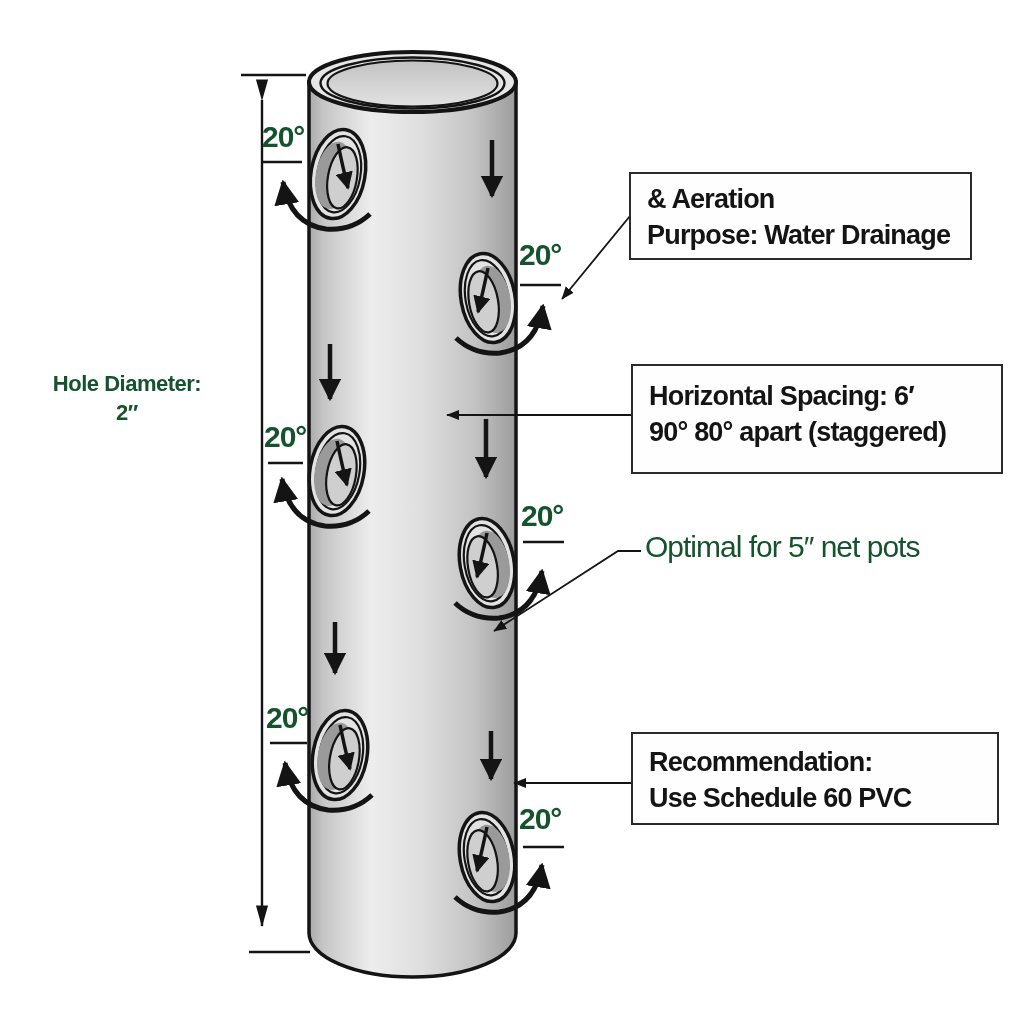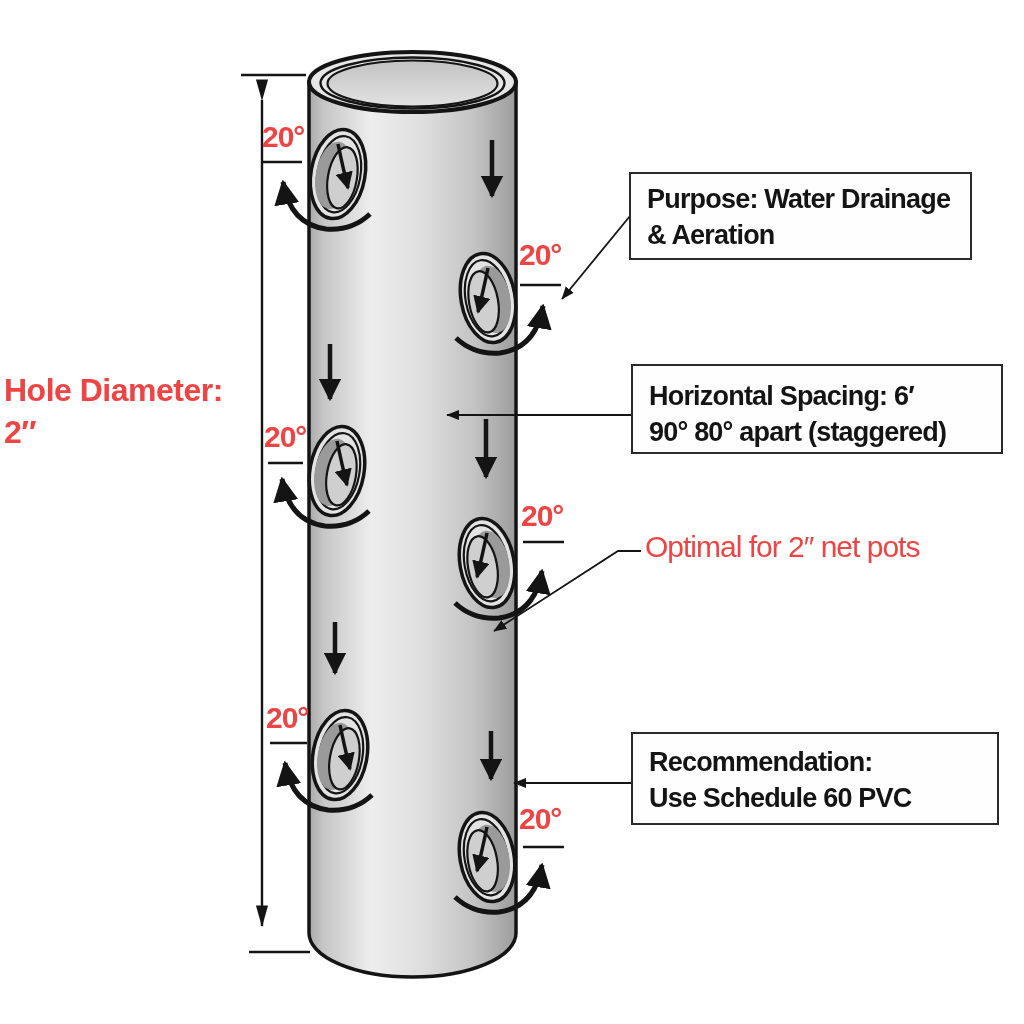--- a/index.html
+++ b/index.html
@@ -1,35 +1,35 @@
 <!DOCTYPE html>
 <html><head>
 <meta charset="utf-8">
 <style>
   html,body{margin:0;padding:0;background:#ffffff;}
   #stage{
     position:relative;width:1024px;height:1024px;background:#ffffff;
     font-family:"Liberation Sans", sans-serif;color:#141414;overflow:hidden;
   }
   #diagram-svg{position:absolute;left:0;top:0;width:1024px;height:1024px;}
-  .txt{position:absolute;white-space:nowrap;color:#ef4444;}
+  .txt{position:absolute;white-space:nowrap;color:#14532d;}
   .angle-label{font-size:30px;font-weight:bold;letter-spacing:-1px;}
   .callout-box{
     position:absolute;border:2px solid #2a2a2a;background:#fefefe;
     font-weight:bold;letter-spacing:-0.8px;line-height:1.32;
     box-sizing:border-box;white-space:nowrap;
   }
   .callout-box span{display:block;}
   #purpose-box{left:629px;top:172px;width:343px;height:88px;font-size:27px;padding:8px 0 0 16px;}
-  #spacing-box{left:631px;top:364px;width:372px;height:90px;font-size:27px;padding:13px 0 0 16px;}
+  #spacing-box{left:631px;top:364px;width:372px;height:110px;font-size:27px;padding:13px 0 0 16px;}
   #recommendation-box{left:631px;top:732px;width:368px;height:93px;font-size:27px;padding:11px 0 0 16px;}
   #netpots-label{left:645px;top:530px;font-size:30px;font-weight:normal;letter-spacing:-1px;}
   #hole-diameter-label{
-    left:4px;top:370px;width:218px;
-    font-size:32px;font-weight:bold;letter-spacing:-0.5px;line-height:1.3;
+    left:18px;top:370px;width:218px;text-align:center;
+    font-size:22px;font-weight:bold;letter-spacing:-0.5px;line-height:1.3;
   }
   #hole-diameter-label span{display:block;}
 </style>
 </head>
 <body>
 
 <div id="stage">
 
   <svg id="diagram-svg" viewBox="0 0 1024 1024" xmlns="http://www.w3.org/2000/svg">
     <defs>
@@ -122,29 +122,29 @@
   </div>
 
   <div class="txt angle-label" style="left:262px;top:120px;">20°</div>
   <div class="txt angle-label" style="left:519px;top:238px;">20°</div>
   <div class="txt angle-label" style="left:264px;top:420px;">20°</div>
   <div class="txt angle-label" style="left:521px;top:499px;">20°</div>
   <div class="txt angle-label" style="left:266px;top:701px;">20°</div>
   <div class="txt angle-label" style="left:519px;top:802px;">20°</div>
 
   <div class="callout-box" id="purpose-box">
+    <span>&amp; Aeration</span>
     <span>Purpose: Water Drainage</span>
-    <span>&amp; Aeration</span>
   </div>
 
   <div class="callout-box" id="spacing-box">
     <span>Horizontal Spacing: 6′</span>
     <span>90° 80° apart (staggered)</span>
   </div>
 
-  <div class="txt" id="netpots-label">Optimal for 2″ net pots</div>
+  <div class="txt" id="netpots-label">Optimal for 5″ net pots</div>
 
   <div class="callout-box" id="recommendation-box">
     <span>Recommendation:</span>
     <span>Use Schedule 60 PVC</span>
   </div>
 
 </div>
 
 </body></html>

